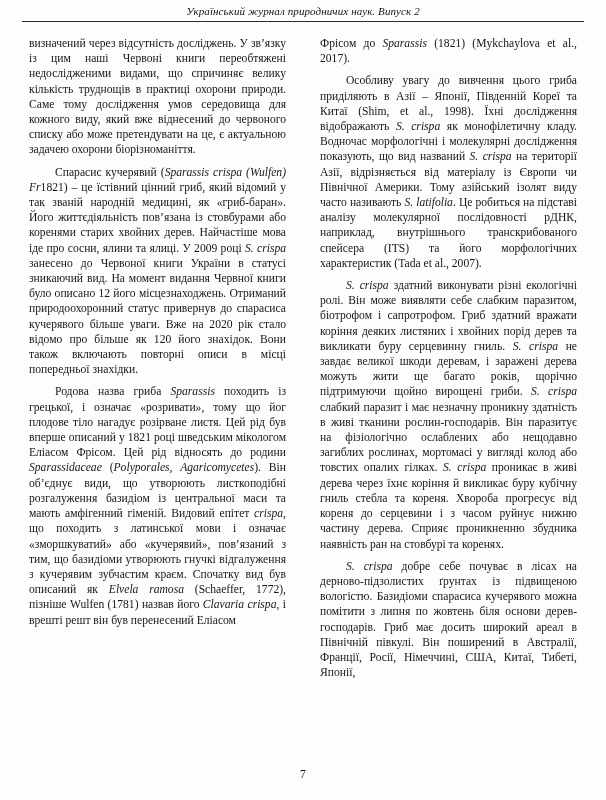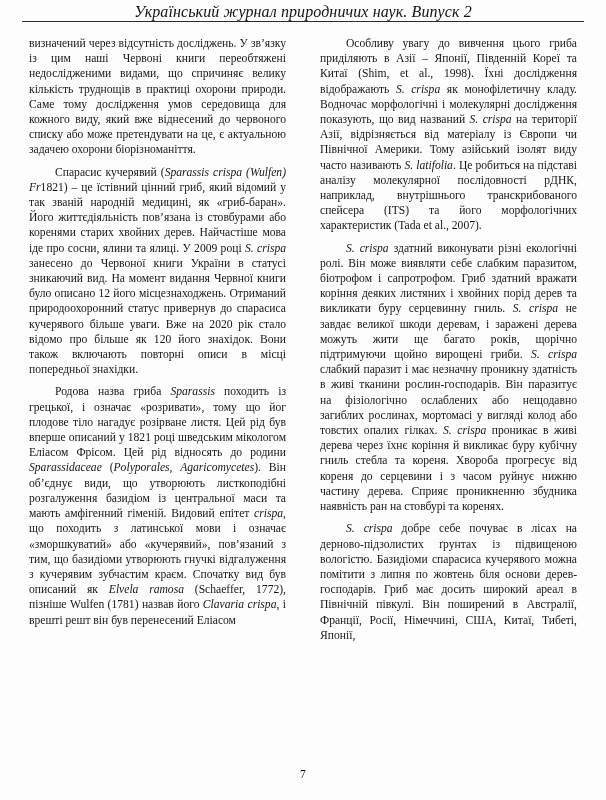--- a/index.html
+++ b/index.html
@@ -24,21 +24,21 @@
     flex-direction: column;
   }
 
   
   .running-head {
     padding: 4px 22px 0 22px;
     text-align: center;
   }
   .running-head-text {
     font-style: italic;
-    font-size: 16px;
+    font-size: 11px;
     line-height: 15px;
     letter-spacing: 0.1px;
     color: #121212;
     white-space: nowrap;
   }
   .head-rule {
     margin: 2px 22px 0 22px;
     height: 1px;
     background: #2b2b2b;
   }
@@ -97,20 +97,21 @@
   </div>
   <div class="head-rule"></div>
 
   <div class="columns">
     <div class="column" id="col-left">
         <p class="para"><span>визначений через відсутність досліджень. У зв’язку із цим наші Червоні книги переобтяжені недослідженими видами, що спричиняє велику кількість труднощів в практиці охорони природи. Саме тому дослідження умов середовища для кожного виду, який вже віднесений до червоного списку або може претендувати на це, є актуальною задачею охорони біорізноманіття.</span></p>
         <p class="para indent"><span>Спарасис кучерявий (</span><span class="it">Sparassis crispa (Wulfen) Fr</span><span>1821) – це їстівний цінний гриб, який відомий у так званій народній медицині, як «гриб-баран». Його життєдіяльність пов’язана із стовбурами або коренями старих хвойних дерев. Найчастіше мова іде про сосни, ялини та ялиці. У 2009 році </span><span class="it">S. crispa</span><span> занесено до Червоної книги України в статусі зникаючий вид. На момент видання Червної книги було описано 12 його місцезнаходжень. Отриманий природоохоронний статус привернув до спарасиса кучерявого більше уваги. Вже на 2020 рік стало відомо про більше як 120 його знахідок. Вони також включають повторні описи в місці попередньої знахідки.</span></p>
         <p class="para indent"><span>Родова назва гриба </span><span class="it">Sparassis</span><span> походить із грецької, і означає «розривати», тому що йог плодове тіло нагадує розірване листя. Цей рід був вперше описаний у 1821 році шведським мікологом Еліасом Фрісом. Цей рід відносять до родини </span><span class="it">Sparassidaceae</span><span> (</span><span class="it">Polyporales, Agaricomycetes</span><span>). Він об’єднує види, що утворюють листкоподібні розгалуження базидіом із центральної маси та мають амфігенний гіменій. Видовий епітет </span><span class="it">crispa</span><span>, що походить з латинської мови і означає «зморшкуватий» або «кучерявий», пов’язаний з тим, що базидіоми утворюють гнучкі відгалуження з кучерявим зубчастим краєм. Спочатку вид був описаний як </span><span class="it">Elvela ramosa</span><span> (Schaeffer, 1772), пізніше Wulfen (1781) назвав його </span><span class="it">Clavaria crispa</span><span>, і врешті решт він був перенесений Еліасом</span></p>
       </div>
     <div class="column" id="col-right">
+        <p class="para"><span>Фрісом до </span><span class="it">Sparassis</span><span> (1821) (Mykchaylova et al., 2017).</span></p>
         <p class="para indent"><span>Особливу увагу до вивчення цього гриба приділяють в Азії – Японії, Південній Кореї та Китаї (Shim, et al., 1998). Їхні дослідження відображають </span><span class="it">S. crispa</span><span> як монофілетичну кладу. Водночас морфологічні і молекулярні дослідження показують, що вид названий </span><span class="it">S. crispa</span><span> на території Азії, відрізняється від матеріалу із Європи чи Північної Америки. Тому азійський ізолят виду часто називають </span><span class="it">S. latifolia</span><span>. Це робиться на підставі аналізу молекулярної послідовності рДНК, наприклад, внутрішнього транскрибованого спейсера (ITS) та його морфологічних характеристик (Tada et al., 2007).</span></p>
         <p class="para indent"><span class="it">S. crispa</span><span> здатний виконувати різні екологічні ролі. Він може виявляти себе слабким паразитом, біотрофом і сапротрофом. Гриб здатний вражати коріння деяких листяних і хвойних порід дерев та викликати буру серцевинну гниль. </span><span class="it">S. crispa</span><span> не завдає великої шкоди деревам, і заражені дерева можуть жити ще багато років, щорічно підтримуючи щойно вирощені гриби. </span><span class="it">S. crispa</span><span> слабкий паразит і має незначну проникну здатність в живі тканини рослин-господарів. Він паразитує на фізіологічно ослаблених або нещодавно загиблих рослинах, мортомасі у вигляді колод або товстих опалих гілках. </span><span class="it">S. crispa</span><span> проникає в живі дерева через їхнє коріння й викликає буру кубічну гниль стебла та кореня. Хвороба прогресує від кореня до серцевини і з часом руйнує нижню частину дерева. Сприяє проникненню збудника наявність ран на стовбурі та коренях.</span></p>
         <p class="para indent"><span class="it">S. crispa</span><span> добре себе почуває в лісах на дерново-підзолистих ґрунтах із підвищеною вологістю. Базидіоми спарасиса кучерявого можна помітити з липня по жовтень біля основи дерев-господарів. Гриб має досить широкий ареал в Північній півкулі. Він поширений в Австралії, Франції, Росії, Німеччині, США, Китаї, Тибеті, Японії,</span></p>
       </div>
   </div>
 
   <div class="folio">
     <span class="folio-number">7</span>
   </div>
 

